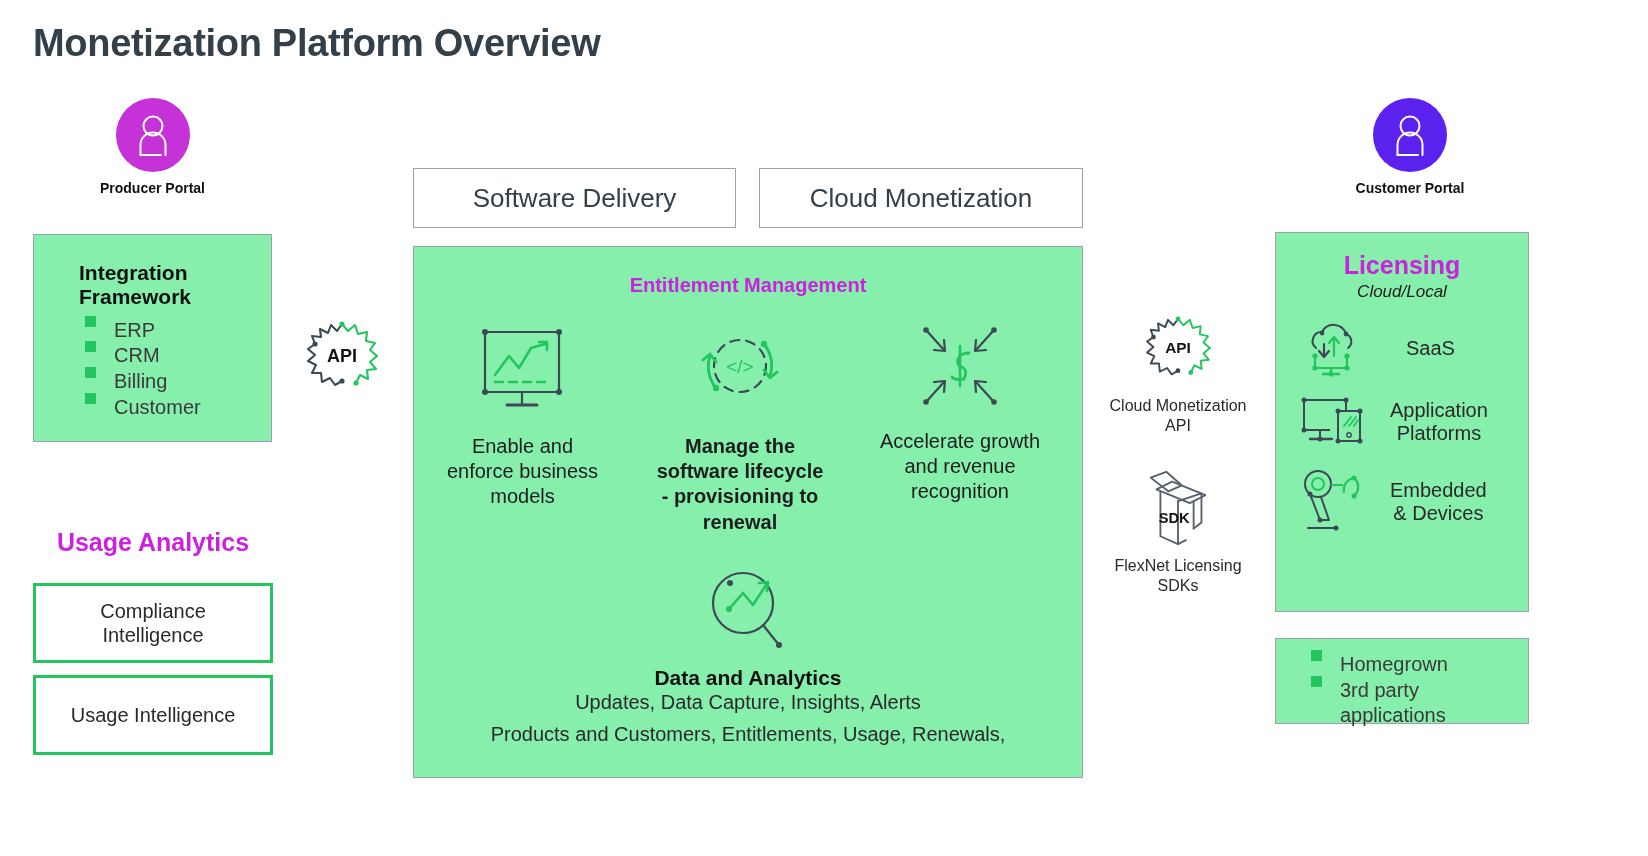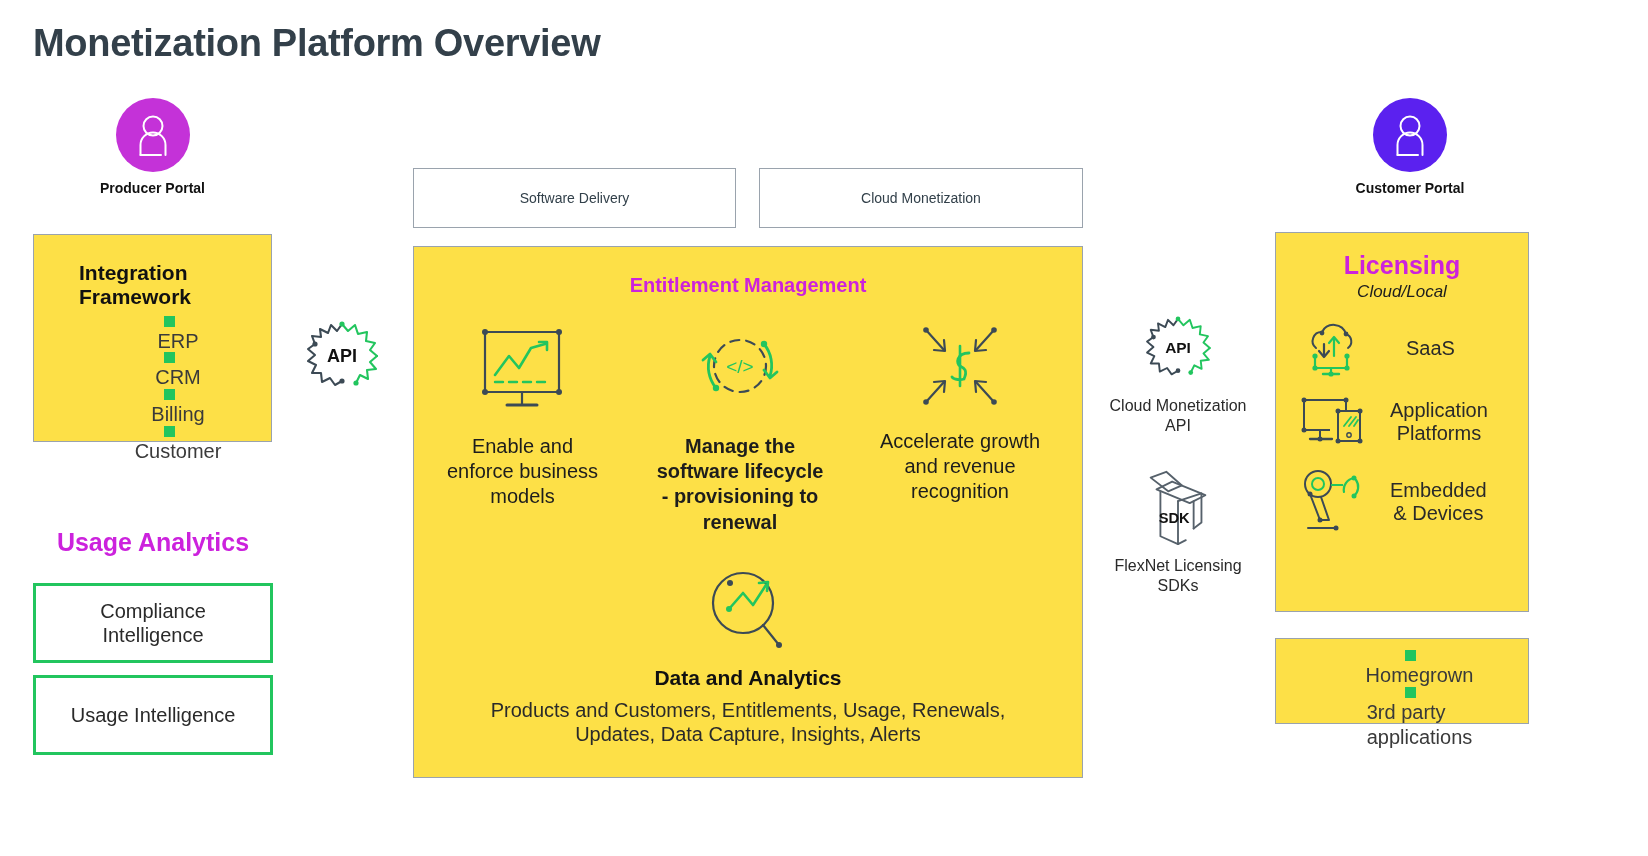--- a/index.html
+++ b/index.html
@@ -41,59 +41,58 @@
     font-size: 14px;
     font-weight: bold;
     color: #111111;
     text-align: center;
     white-space: nowrap;
   }
 
   
   .gbox {
     border: 1px solid #9aa3ad;
-    background: #fde047;
+    background: #86efac;
     box-sizing: border-box;
   }
   .greenbox {
     border: 3px solid #22c55e;
     background: #ffffff;
     box-sizing: border-box;
     display: flex;
     align-items: center;
     justify-content: center;
     text-align: center;
   }
 
   .tabbox {
     border: 1px solid #9aa3ad;
     background: #ffffff;
     box-sizing: border-box;
     display: flex;
     align-items: center;
     justify-content: center;
-    font-size: 14px;
+    font-size: 26px;
     color: #32404a;
   }
 
   
   .if-title {
     font-size: 21px;
     font-weight: bold;
     color: #111;
     line-height: 1.16;
   }
   .bullet-list { list-style: none; margin: 0; padding: 0; }
   .bullet-list li {
     display: flex;
-    align-items: center;
+    align-items: flex-start;
     font-size: 20px;
     color: #3a3a3a;
     line-height: 1.28;
-    flex-direction: column;
   }
   .bsq {
     width: 11px;
     height: 11px;
     background: #22c55e;
     display: inline-block;
     margin-right: 18px;
     flex: none;
     position: relative;
     top: -2px;
@@ -320,22 +319,22 @@
         <path d="M26 44 L40 28 L50 40 L63 20" stroke="#22c55e" stroke-width="2.6" fill="none" stroke-linejoin="round" stroke-linecap="round"></path>
         <path d="M56 18 L65 17 L64 26" stroke="#22c55e" stroke-width="2.6" fill="none" stroke-linejoin="round" stroke-linecap="round"></path>
         <path d="M60 60 L76 80" stroke="#3c4a55" stroke-width="2.2" fill="none" stroke-linecap="round"></path>
         <circle cx="26" cy="44" r="3" fill="#22c55e"></circle>
         <circle cx="27" cy="18" r="3" fill="#3c4a55"></circle>
         <circle cx="76" cy="80" r="3" fill="#3c4a55"></circle>
       </svg>
     </span>
   </div>
   <div class="da-title" style="margin-top:9px;">Data and Analytics</div>
+  <div class="da-sub">Updates, Data Capture, Insights, Alerts</div>
   <div class="da-sub" style="margin-top:8px;">Products and Customers, Entitlements, Usage, Renewals,</div>
-  <div class="da-sub">Updates, Data Capture, Insights, Alerts</div>
 </div>
 
 <div class="abs" style="left:1104px; top:308px; width:148px;">
   <div style="display:flex; justify-content:center;">
     <span>
       <svg width="86" height="80" viewBox="0 0 88 88">
         <path d="M17 32 L14 24 L23 25 L22 17 L30 21 L33 13 L39 19 L44 12" fill="none" stroke="#3c4a55" stroke-width="2.1" stroke-linejoin="round" stroke-linecap="round"></path>
         <path d="M17 32 L10 37 L17 43 L10 49 L18 53 L14 61 L23 61 L24 70 L32 66 L37 73 L44 69" fill="none" stroke="#3c4a55" stroke-width="2.1" stroke-linejoin="round" stroke-linecap="round"></path>
         <path d="M44 12 L50 19 L57 13 L60 22 L69 20 L68 29 L77 31 L72 38 L79 44" fill="none" stroke="#22c55e" stroke-width="2.1" stroke-linejoin="round" stroke-linecap="round"></path>
         <path d="M79 44 L72 50 L78 57 L69 58 L70 67 L62 63 L58 71" fill="none" stroke="#22c55e" stroke-width="2.1" stroke-linejoin="round" stroke-linecap="round"></path>

